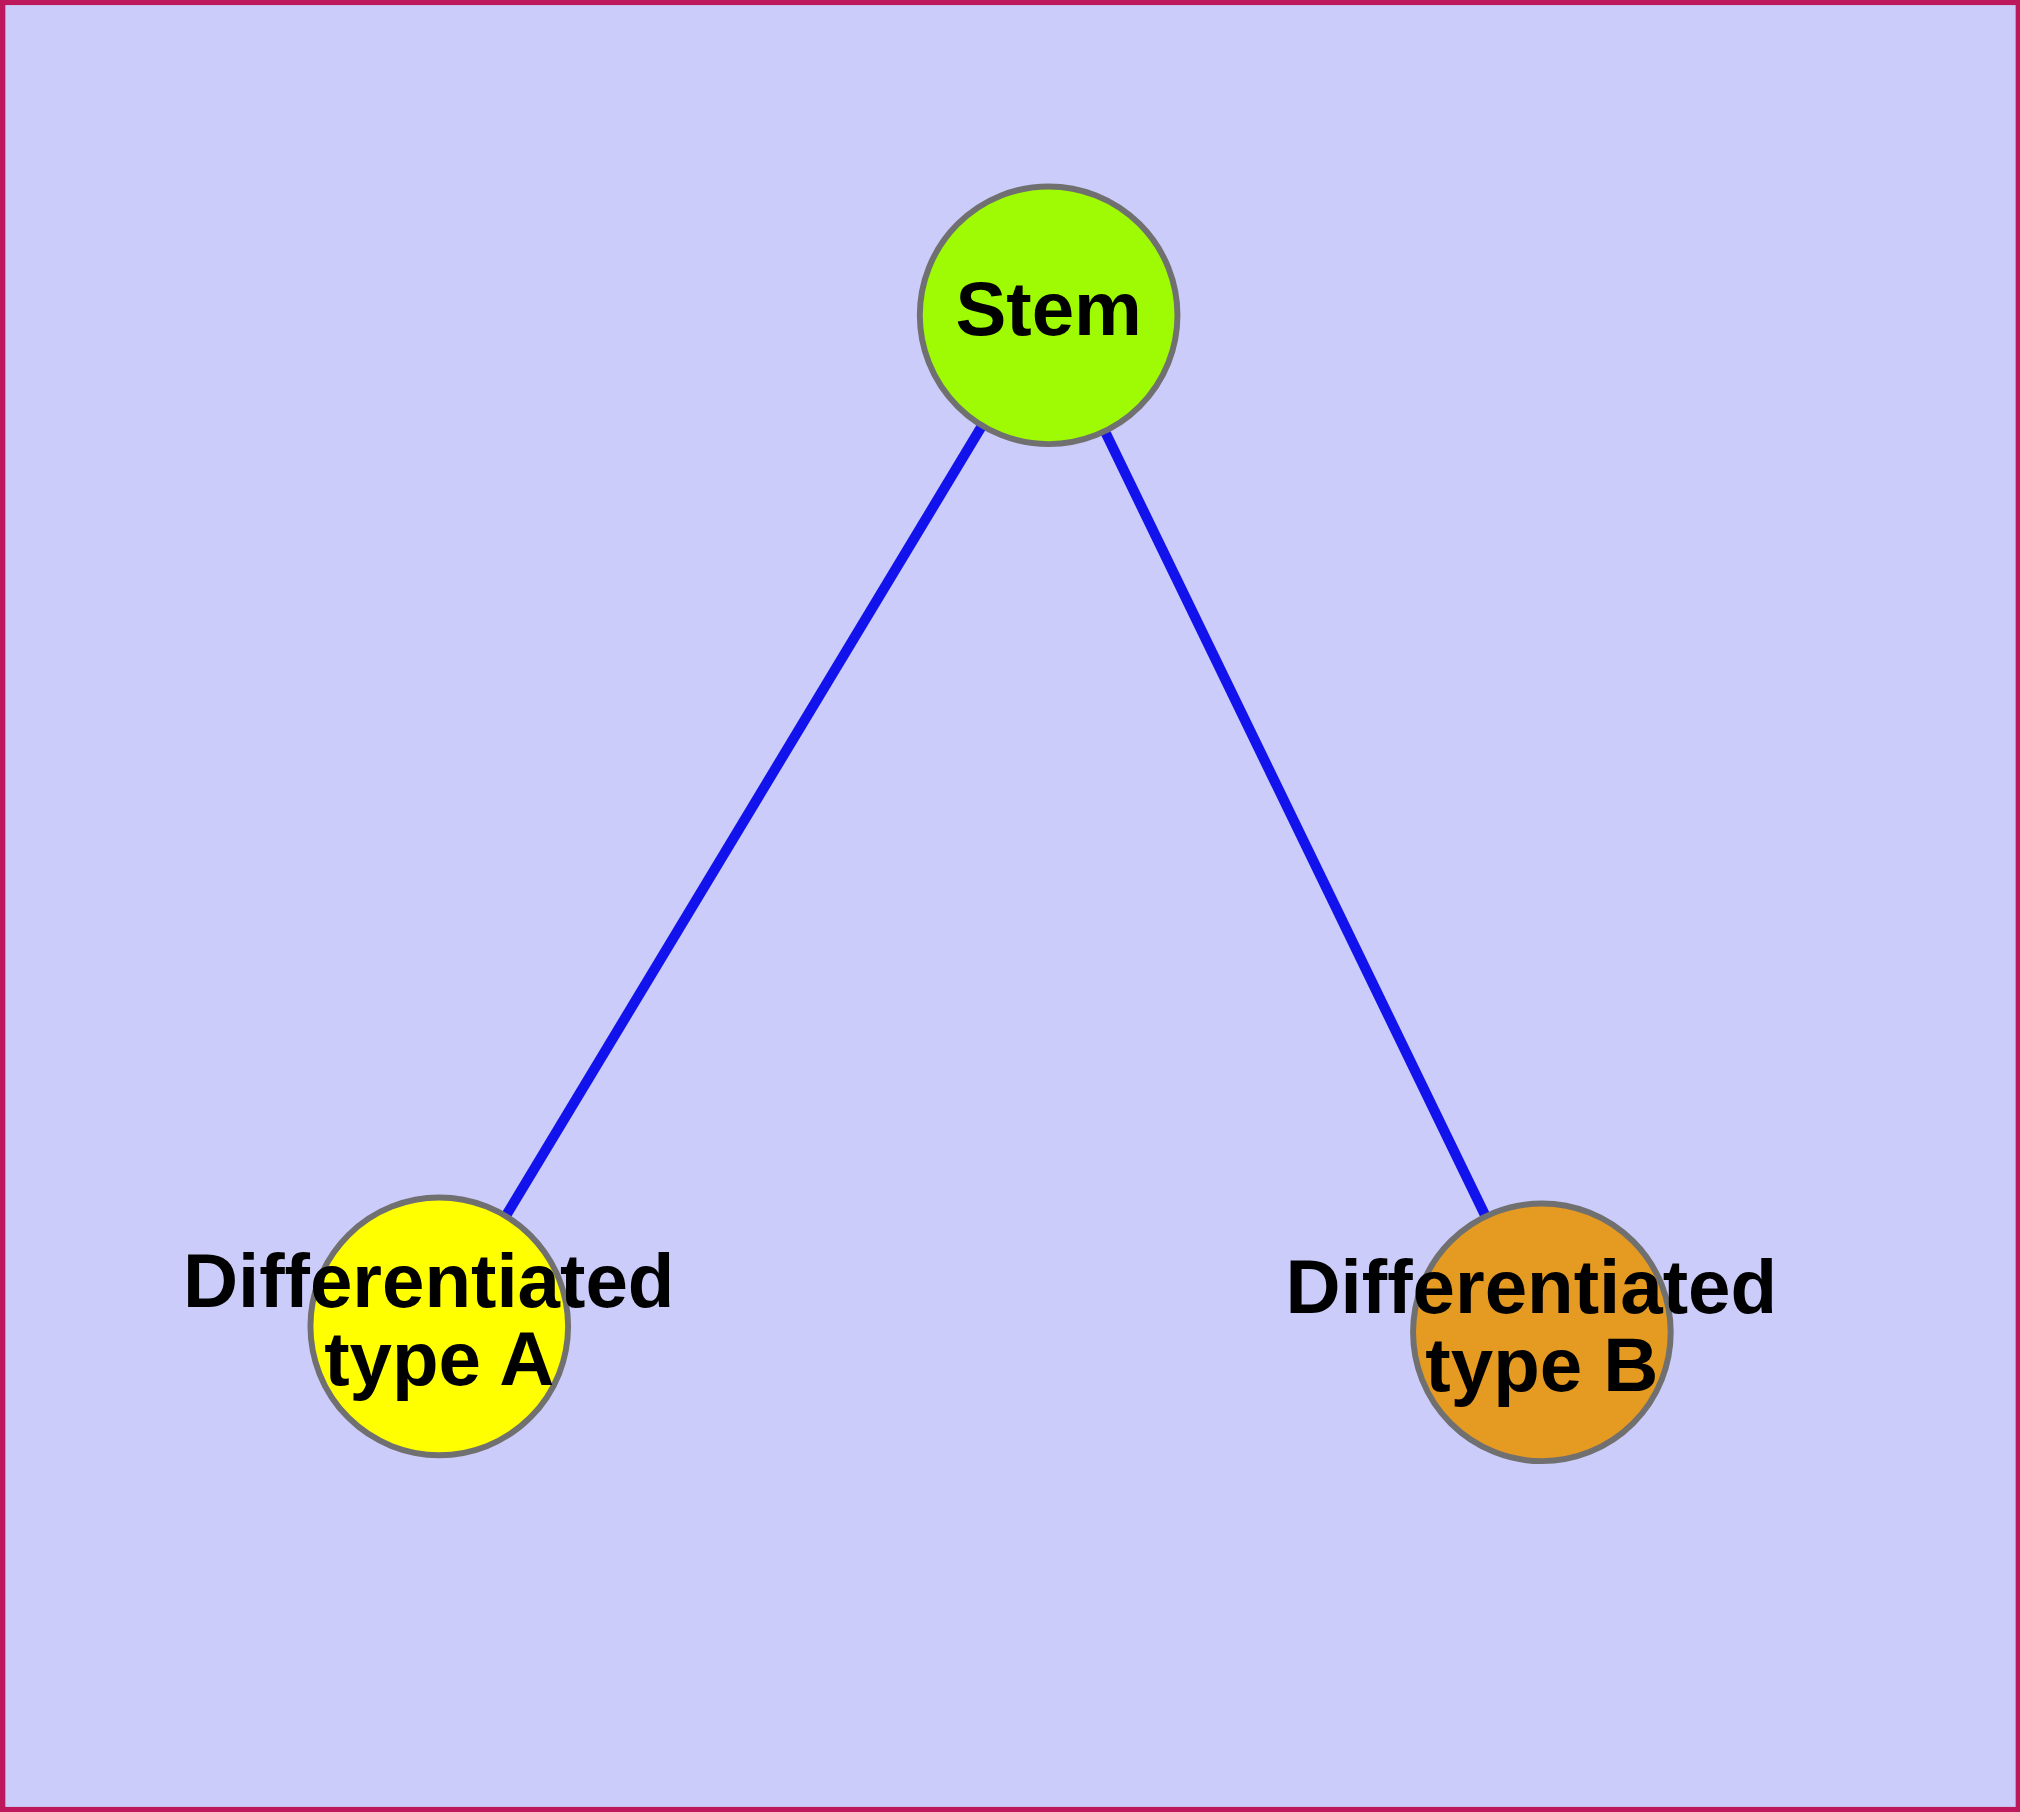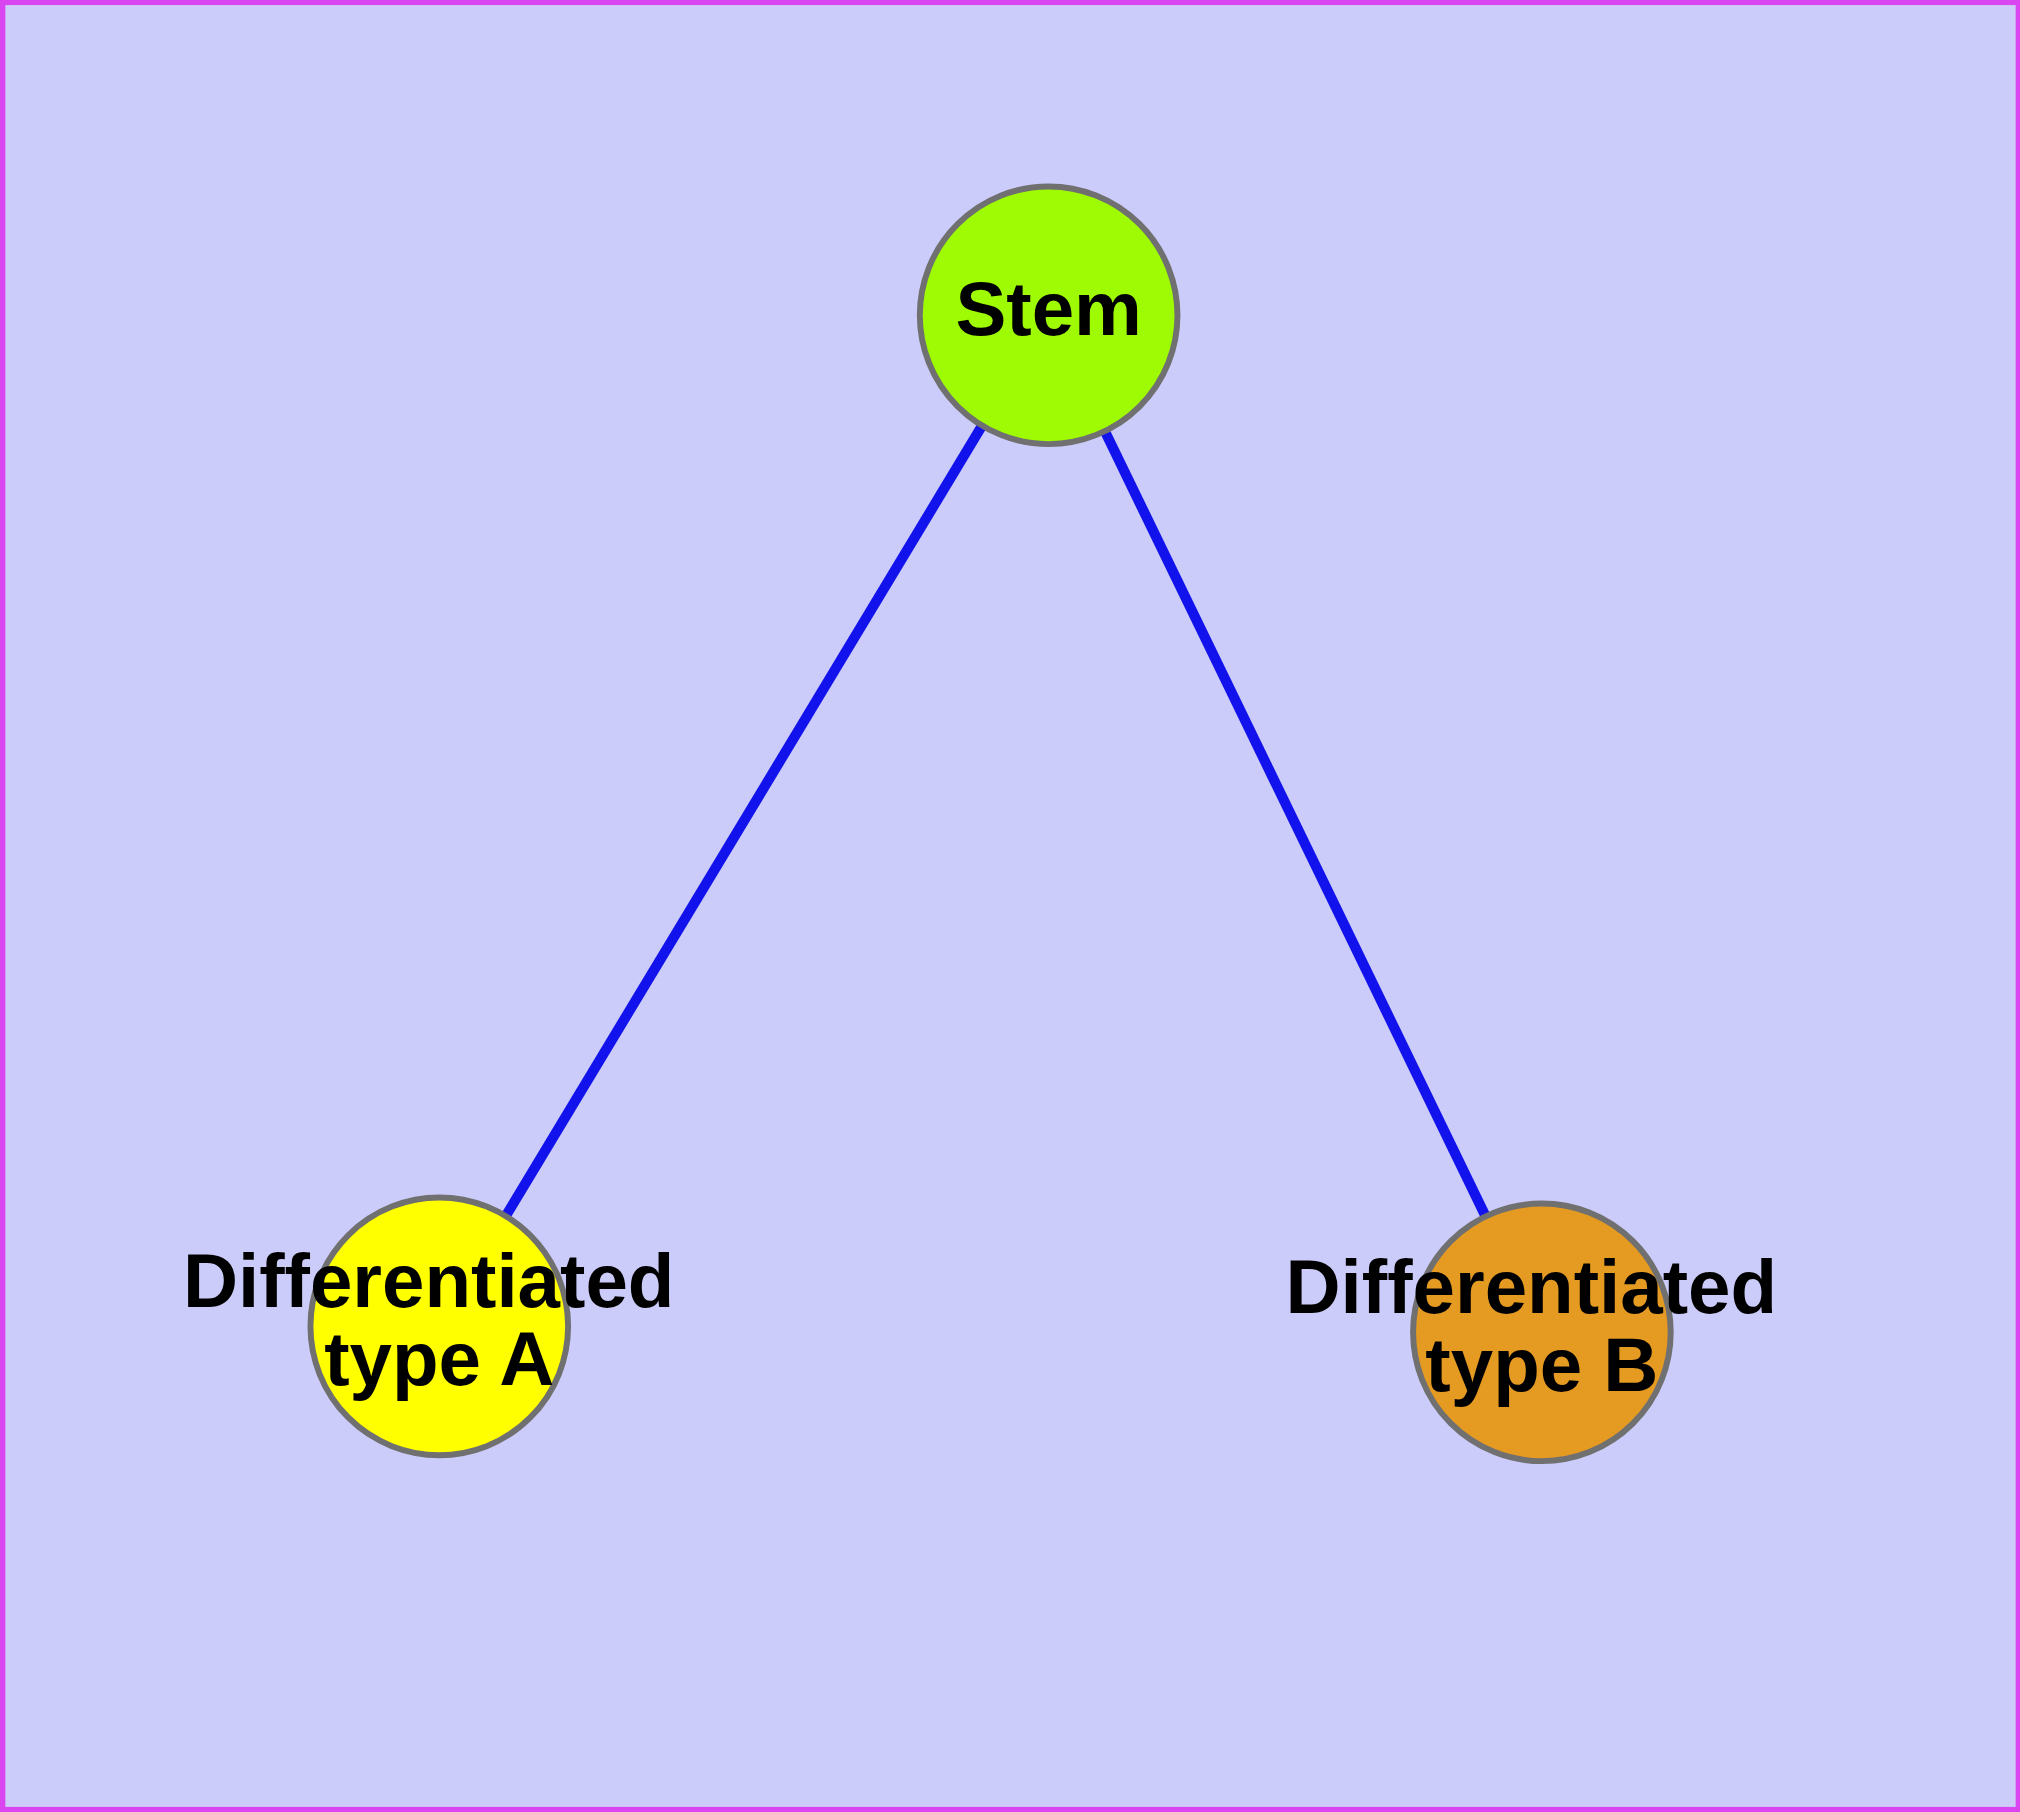--- a/index.html
+++ b/index.html
@@ -11,21 +11,21 @@
   body {
     width: 2021px;
     height: 1812px;
     overflow: hidden;
     font-family: "Liberation Sans", sans-serif;
   }
   #canvas-root {
     position: relative;
     width: 2021px;
     height: 1812px;
-    background: #d946ef;
+    background: #be185d;
   }
   #graph-svg {
     position: absolute;
     left: 0;
     top: 0;
     width: 2021px;
     height: 1812px;
     display: block;
   }
   .node-label {

